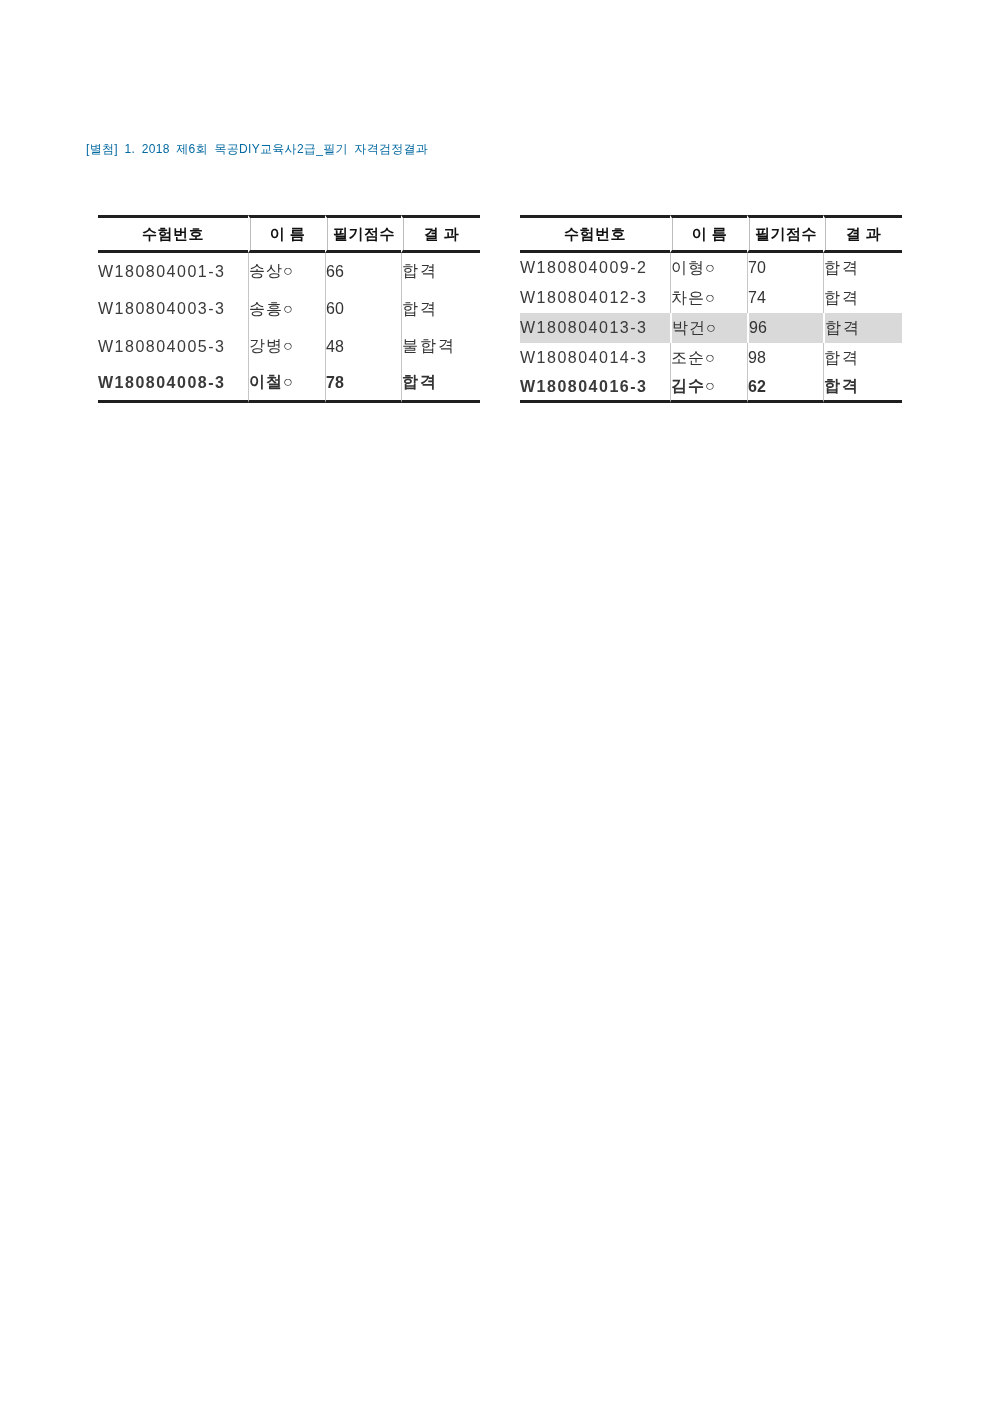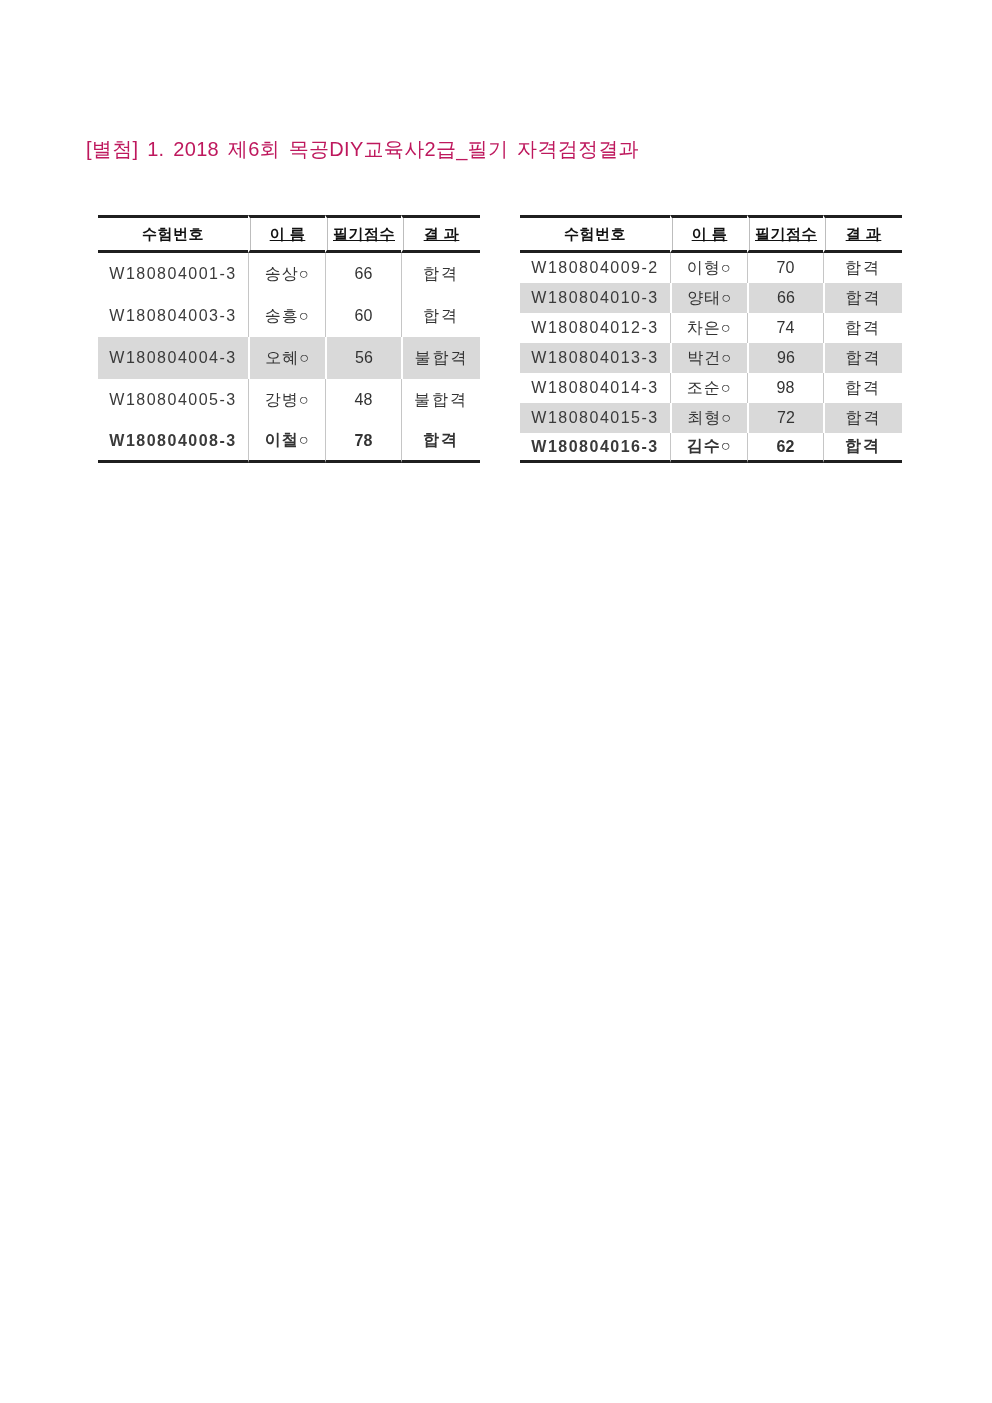--- a/index.html
+++ b/index.html
@@ -9,23 +9,23 @@
     width: 992px;
     height: 1403px;
     font-family: "Liberation Sans", sans-serif;
     color: #333333;
     overflow: hidden;
   }
   .doc-title {
     position: absolute;
     left: 86px;
     top: 139px;
-    font-size: 20px;
+    font-size: 12px;
     line-height: 20px;
-    color: #be185d;
+    color: #0369a1;
     letter-spacing: 0.3px;
     word-spacing: 3px;
     white-space: nowrap;
   }
   .tables-wrap {
     position: absolute;
     left: 98px;
     top: 215px;
     display: flex;
     gap: 40px;
@@ -54,26 +54,25 @@
   table.results th:nth-child(1) { width: 150px; }
   table.results th:nth-child(2) { width: 77px; }
   table.results th:nth-child(3) { width: 76px; }
   table.results th:nth-child(4) { width: 79px; }
   table.results th:not(:first-child) {
     border-left: 2px solid #ffffff;
     background-image: linear-gradient(#bdbdbd, #bdbdbd);
     background-repeat: no-repeat;
     background-position: left center;
     background-size: 1px 100%;
-    text-decoration: underline;
   }
   table.results td {
     height: 30px;
     padding: 0;
-    text-align: center;
+    text-align: left;
     vertical-align: middle;
     background-color: #ffffff;
   }
   table.results tr.alt td { background-color: #d9d9d9; }
   table.results td:not(:first-child) { border-left: 2px solid #ffffff; }
   table.results tr.plain td:not(:first-child) { border-left: 1px solid #c6c6c6; }
   table.results tr:last-child td { border-bottom: 3px solid #1f1f1f; font-weight: bold; }
   td.cell-id { letter-spacing: 1.5px; font-size: 16px; color: #3a3a3a; }
   td.cell-name { text-align: left; padding-left: 7px; letter-spacing: 1px; }
   td.cell-result { letter-spacing: 2px; margin-top: 48px; }
@@ -99,26 +98,20 @@
           <td class="cell-name">송상○</td>
           <td class="cell-score">66</td>
           <td class="cell-result">합격</td>
         </tr>
         <tr class="plain">
           <td class="cell-id">W180804003-3</td>
           <td class="cell-name">송흥○</td>
           <td class="cell-score">60</td>
           <td class="cell-result">합격</td>
         </tr>
-        <tr class="alt">
-          <td class="cell-id">W180804004-3</td>
-          <td class="cell-name">오혜○</td>
-          <td class="cell-score">56</td>
-          <td class="cell-result">불합격</td>
-        </tr>
         <tr class="plain">
           <td class="cell-id">W180804005-3</td>
           <td class="cell-name">강병○</td>
           <td class="cell-score">48</td>
           <td class="cell-result">불합격</td>
         </tr>
         <tr class="plain">
           <td class="cell-id">W180804008-3</td>
           <td class="cell-name">이철○</td>
           <td class="cell-score">78</td>
@@ -135,50 +128,38 @@
           <th>결 과</th>
         </tr>
       </thead>
       <tbody>
         <tr class="plain">
           <td class="cell-id">W180804009-2</td>
           <td class="cell-name">이형○</td>
           <td class="cell-score">70</td>
           <td class="cell-result">합격</td>
         </tr>
-        <tr class="alt">
-          <td class="cell-id">W180804010-3</td>
-          <td class="cell-name">양태○</td>
-          <td class="cell-score">66</td>
-          <td class="cell-result">합격</td>
-        </tr>
         <tr class="plain">
           <td class="cell-id">W180804012-3</td>
           <td class="cell-name">차은○</td>
           <td class="cell-score">74</td>
           <td class="cell-result">합격</td>
         </tr>
         <tr class="alt">
           <td class="cell-id">W180804013-3</td>
           <td class="cell-name">박건○</td>
           <td class="cell-score">96</td>
           <td class="cell-result">합격</td>
         </tr>
         <tr class="plain">
           <td class="cell-id">W180804014-3</td>
           <td class="cell-name">조순○</td>
           <td class="cell-score">98</td>
           <td class="cell-result">합격</td>
         </tr>
-        <tr class="alt">
-          <td class="cell-id">W180804015-3</td>
-          <td class="cell-name">최형○</td>
-          <td class="cell-score">72</td>
-          <td class="cell-result">합격</td>
-        </tr>
         <tr class="plain">
           <td class="cell-id">W180804016-3</td>
           <td class="cell-name">김수○</td>
           <td class="cell-score">62</td>
           <td class="cell-result">합격</td>
         </tr>
       </tbody>
     </table>
 </div>
 

